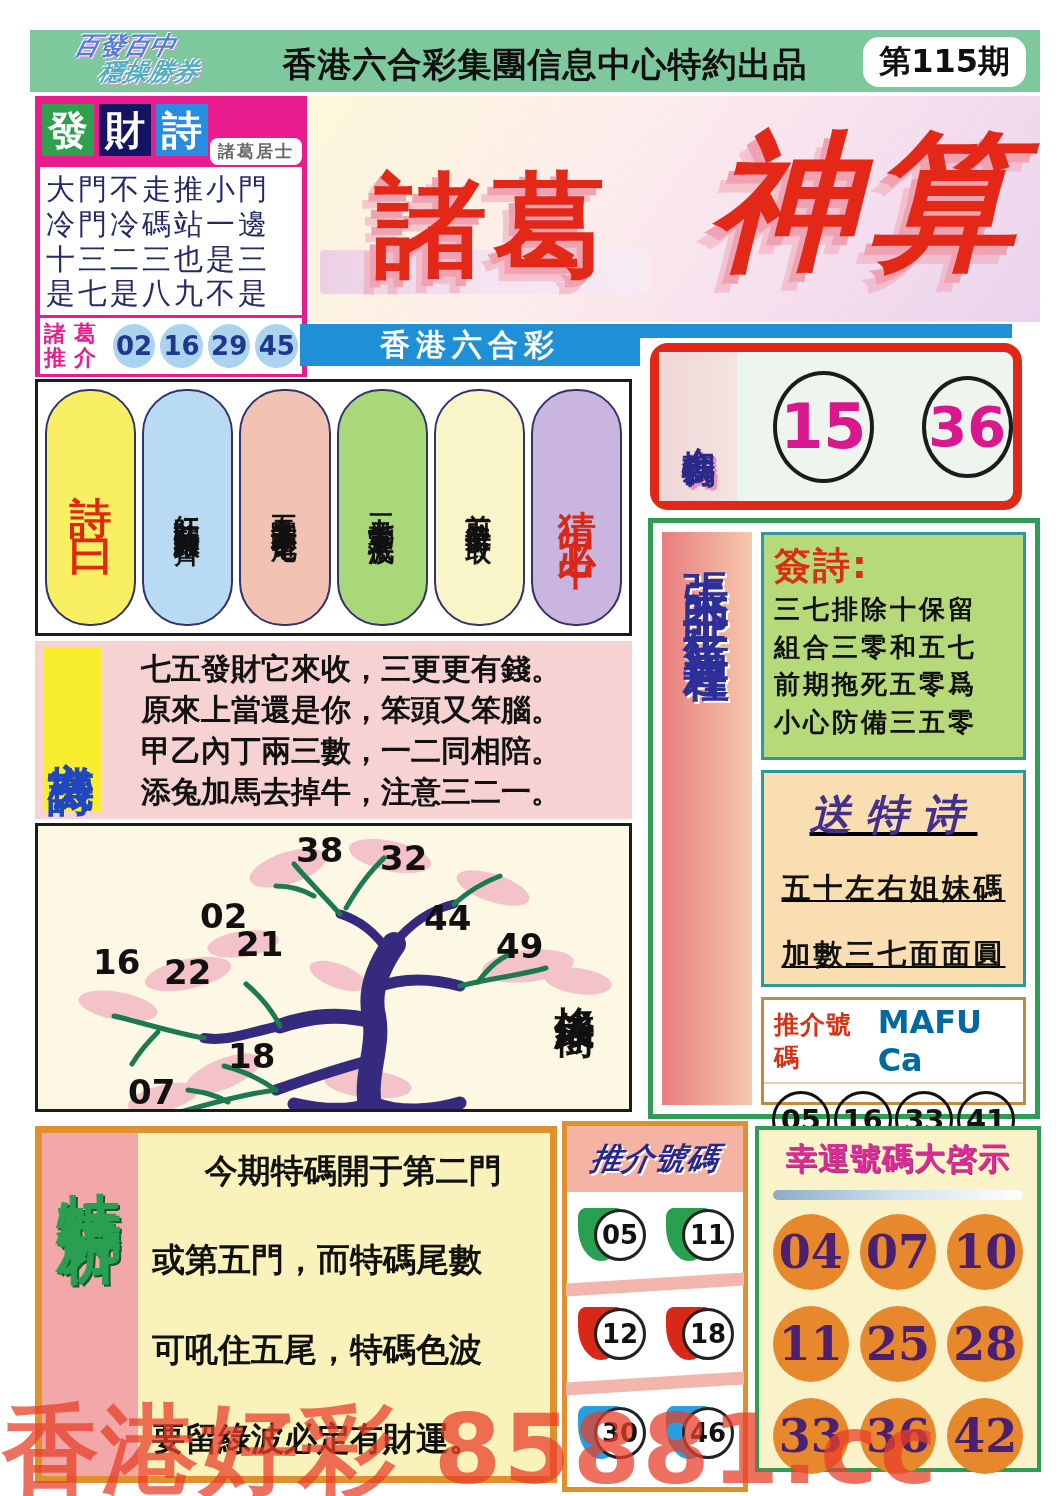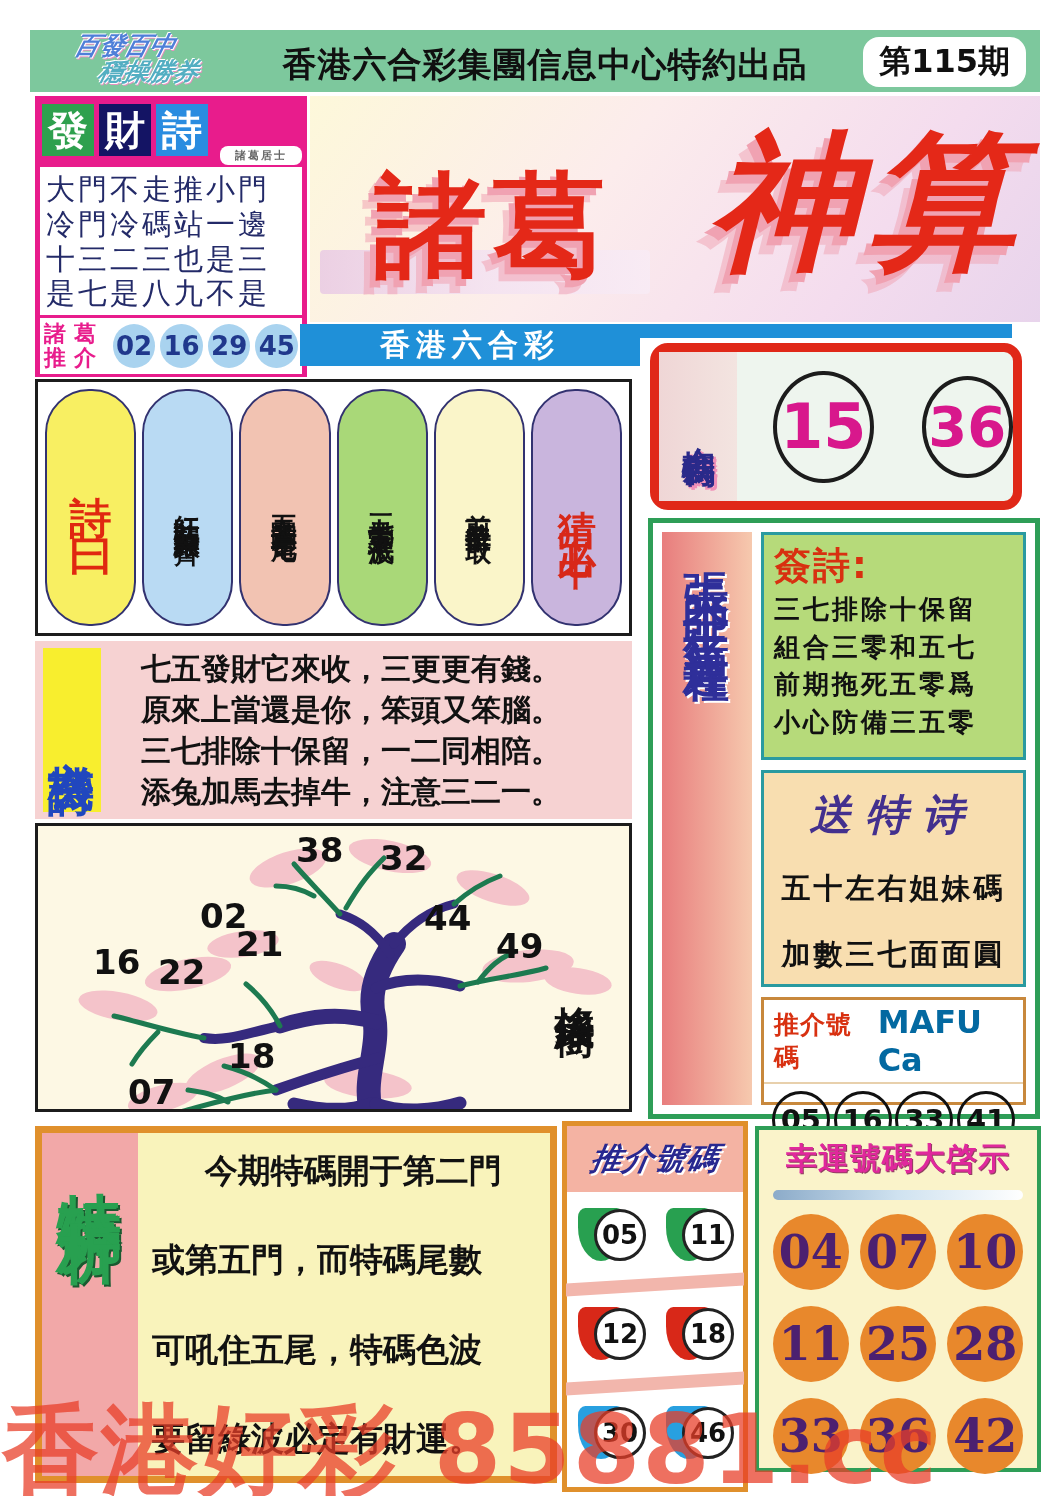--- a/index.html
+++ b/index.html
@@ -17,22 +17,22 @@
   .issue{position:absolute;right:14px;top:7px;background:#ffffff;border-radius:16px;padding:3px 16px;
         font-size:32px;font-weight:bold;color:#101010;}
 
   
   .facai{position:absolute;left:35px;top:96px;width:272px;height:281px;background:#e81c8c;
         padding:5px;box-sizing:border-box;}
   .fc-head{position:relative;height:60px;display:flex;gap:5px;padding:3px 2px;}
   .fc-char{width:52px;height:52px;color:#fff;font-size:40px;font-weight:bold;display:flex;
         align-items:center;justify-content:center;}
   .fc1{background:#2ea04e}.fc2{background:#141464}.fc3{background:#2a8ce0}
-  .fc-author{position:absolute;right:0;bottom:2px;background:#fff;border-radius:8px;padding:2px 15px;
-        font-size:11px;color:#666;letter-spacing:2px;font-weight:bold;}
+  .fc-author{position:absolute;right:0;bottom:2px;background:#fff;border-radius:8px;padding:2px 8px;
+        font-size:17px;color:#666;letter-spacing:2px;font-weight:bold;}
   .fc-body{background:#fff;height:148px;padding:5px 6px;box-sizing:border-box;}
   .fc-line{font-size:29px;font-weight:normal;color:#232a68;letter-spacing:3px;line-height:1.2;white-space:nowrap;}
   .fc-foot{background:#fff;margin-top:3px;height:56px;display:flex;align-items:center;padding:0 4px;}
   .fc-rec{color:#e81c8c;font-weight:bold;font-size:22px;line-height:1.1;white-space:pre-line;letter-spacing:8px;width:66px;}
   .fc-ball{width:44px;height:44px;border-radius:50%;background:#a9d3ef;color:#20388c;font-size:26px;
         font-weight:bold;display:flex;align-items:center;justify-content:center;margin-left:5px;}
 
   
   .masthead{position:absolute;left:310px;top:96px;width:730px;height:226px;
         background:linear-gradient(125deg,#fdf8da 0%,#fcecec 40%,#f4dcee 75%,#e8d4ec 100%);overflow:hidden;}
@@ -81,37 +81,37 @@
   .xj-label span{writing-mode:vertical-rl;color:#2147be;font-weight:bold;font-size:46px;letter-spacing:4px;}
   .xj-lines{flex:1;padding:3px 0 3px 12px;display:flex;flex-direction:column;justify-content:space-around;}
   .xj-line{font-size:30px;font-weight:bold;color:#111;white-space:nowrap;}
 
   
   .tree{position:absolute;left:35px;top:823px;width:597px;height:289px;background:#fdf8e4;
         border:3px solid #1c1c1c;box-sizing:border-box;overflow:hidden;}
   .tree svg{position:absolute;left:0;top:0;}
   .tnum{position:absolute;font-size:34px;font-weight:bold;color:#111;z-index:2;}
   .t0{left:258px;top:4px}.t1{left:342px;top:12px}.t2{left:162px;top:70px}.t3{left:386px;top:72px}
-  .t4{left:198px;top:98px}.t5{left:458px;top:100px}.t6{left:55px;top:116px}.t7{left:120px;top:126px}
+  .t4{left:198px;top:98px}.t5{left:458px;top:100px}.t6{left:55px;top:116px}.t7{left:126px;top:126px}
   .t8{left:190px;top:210px}.t9{left:90px;top:246px}
   .tree-label{position:absolute;right:26px;top:148px;writing-mode:vertical-rl;font-size:40px;font-weight:bold;
         color:#111;letter-spacing:6px;z-index:2;font-family:"DejaVu Serif","Liberation Serif",serif;}
 
   
   .zhang{position:absolute;left:648px;top:518px;width:392px;height:601px;border:5px solid #2e9e57;
         background:#fff;box-sizing:border-box;padding:9px;display:flex;}
   .zh-strip{width:90px;background:linear-gradient(to right,#e87d7d,#f6c9ae);display:flex;
         justify-content:center;}
   .zh-strip span{writing-mode:vertical-rl;font-size:46px;font-weight:bold;color:#2f2f9a;line-height:1;
         letter-spacing:10px;padding-top:4px;text-shadow:2px 2px 0 #ffffff;}
   .zh-right{flex:1;display:flex;flex-direction:column;gap:10px;padding-left:9px;}
   .qianshi{background:#b6da7a;border:3px solid #2a9aa0;padding:6px 10px;height:228px;box-sizing:border-box;}
   .qs-title{color:#d83010;font-size:37px;font-weight:bold;letter-spacing:2px;}
   .qs-line{font-size:26px;font-weight:bold;color:#111;letter-spacing:3px;line-height:1.45;white-space:nowrap;}
-  .songte{background:#f8deb0;border:3px solid #2a9aa0;flex:1;text-align:center;padding:14px 6px 6px;}
+  .songte{background:#f8deb0;border:3px solid #2a9aa0;flex:1;text-align:center;padding:14px 6px 6px;text-decoration:underline;}
   .st-title{color:#43308e;font-size:42px;font-weight:bold;font-style:italic;letter-spacing:14px;
         font-family:"DejaVu Serif","Liberation Serif",serif;}
   .st-line{font-size:29px;font-weight:bold;color:#111;letter-spacing:3px;margin-top:26px;white-space:nowrap;}
   .tuijie{background:#fff;border:3px solid #c8883c;height:108px;box-sizing:border-box;}
   .tj-head{display:flex;gap:16px;padding:3px 10px;border-bottom:2px solid #e8d0ac;align-items:baseline;}
   .tj-label{color:#d83010;font-size:25px;font-weight:bold;letter-spacing:1px;}
   .tj-brand{color:#0369a1;font-size:32px;font-weight:bold;}
   .tj-balls{display:flex;justify-content:space-around;padding:7px 6px;}
   .tj-ball{width:52px;height:52px;border:3px solid #111;border-radius:50%;font-size:29px;font-weight:bold;
         color:#111;display:flex;align-items:center;justify-content:center;}
@@ -232,21 +232,21 @@
       </div>
   </div>
 
   <div class="xuanji">
     <div class="xj-label">
       <span>玄機詩</span>
     </div>
     <div class="xj-lines">
       <div class="xj-line">七五發財它來收，三更更有錢。</div>
       <div class="xj-line">原來上當還是你，笨頭又笨腦。</div>
-      <div class="xj-line">三七排除十保留，一二同相陪。</div>
+      <div class="xj-line">甲乙內丁兩三數，一二同相陪。</div>
       <div class="xj-line">添兔加馬去掉牛，注意三二一。</div>
     </div>
   </div>
 
   <div class="tree">
     <svg width="591" height="283" viewBox="0 0 591 283">
       <g fill="#f4c3ca">
         <ellipse cx="250" cy="42" rx="40" ry="16" transform="rotate(-18 250 42)"></ellipse>
         <ellipse cx="352" cy="30" rx="42" ry="15" transform="rotate(12 352 30)"></ellipse>
         <ellipse cx="455" cy="62" rx="38" ry="14" transform="rotate(18 455 62)"></ellipse>

